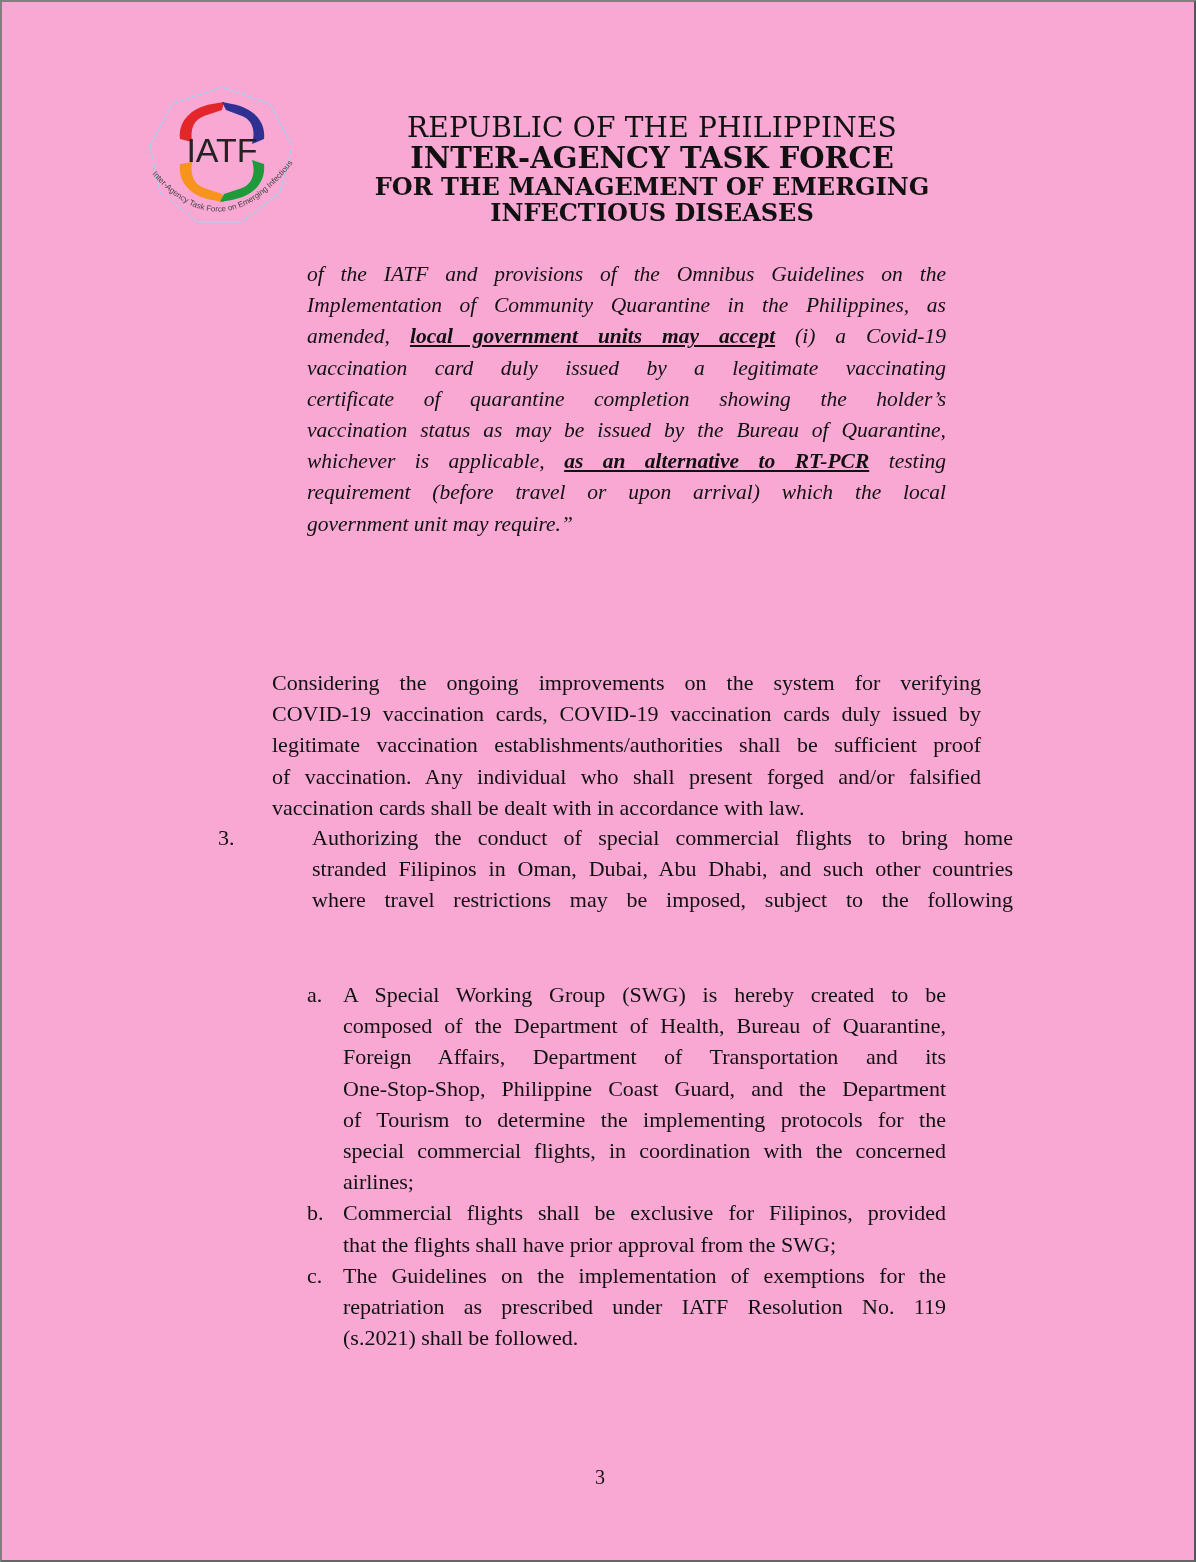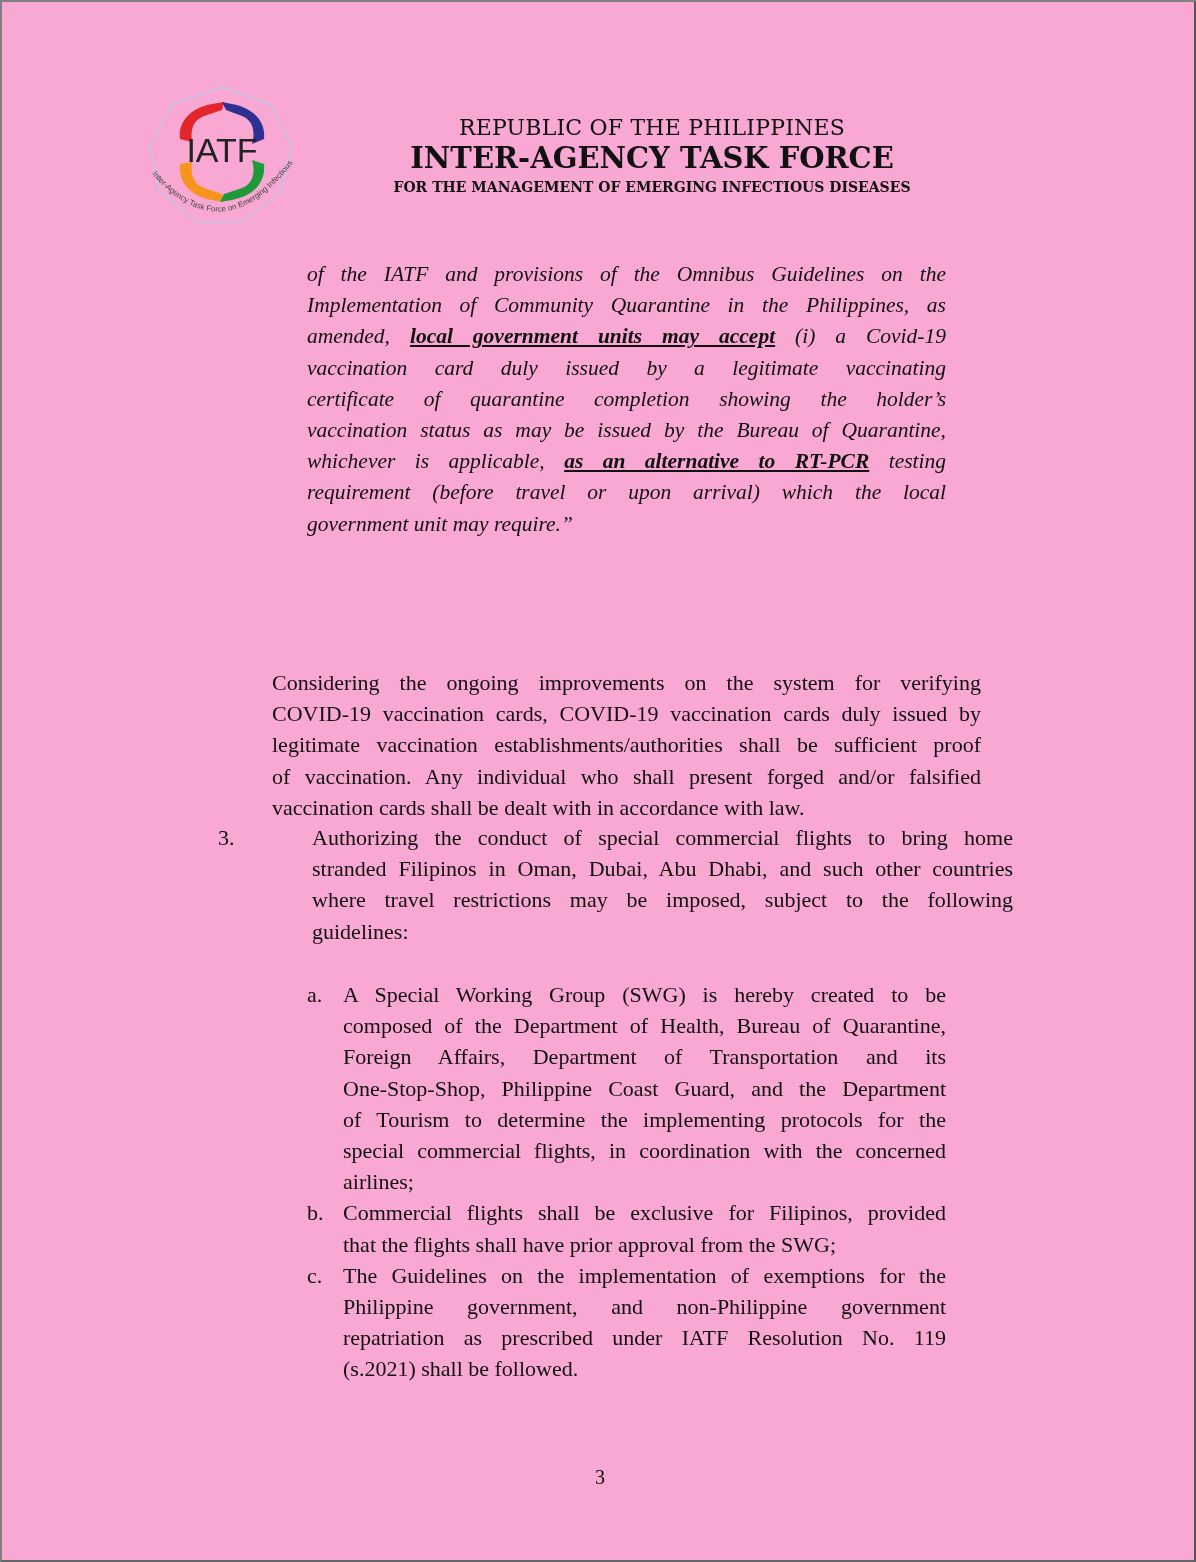--- a/index.html
+++ b/index.html
@@ -8,23 +8,23 @@
     font-family: "Liberation Serif", serif; color: #111;
   }
   .page {
     position: absolute; left: 0; top: 0; width: 1192px; height: 1558px;
     border-top: 2px solid #808080; border-left: 2px solid #808080;
     border-right: 3px solid #555; border-bottom: 3px solid #666;
     background: #f9a8d4;
   }
   .logo { position: absolute; left: 140px; top: 82px; width: 160px; height: 150px; }
   .header { position: absolute; left: 300px; top: 112px; width: 700px; text-align: center; }
-  .h1 { font-family: "DejaVu Serif", serif; font-size: 22px; line-height: 28px; letter-spacing: 0.2px; }
+  .h1 { font-family: "DejaVu Serif", serif; font-size: 28px; line-height: 28px; letter-spacing: 0.2px; }
   .h2 { font-family: "DejaVu Serif", serif; font-size: 29px; font-weight: bold; line-height: 32px; }
-  .h3 { font-family: "DejaVu Serif", serif; font-size: 14px; font-weight: bold; line-height: 26px; }
+  .h3 { font-family: "DejaVu Serif", serif; font-size: 24px; font-weight: bold; line-height: 26px; }
 
   .quote {
     position: absolute; left: 305px; top: 257px; width: 639px;
     font-style: italic; font-size: 21.5px; line-height: 31.2px; text-align: justify;
   }
   .quote .line { display: block; text-align: justify; text-align-last: justify; height: 31.2px; white-space: nowrap; }
   .quote .line.last { text-align-last: left; }
   .bu { font-weight: bold; text-decoration: underline; }
 
   .para {
@@ -86,21 +86,20 @@
     <span class="line">of vaccination. Any individual who shall present forged and/or falsified</span>
     <span class="line last">vaccination cards shall be dealt with in accordance with law.</span>
   </div>
 
   <div class="item3">
     <span class="num">3.</span>
     <div class="body">
       <span class="line">Authorizing the conduct of special commercial flights to bring home</span>
       <span class="line">stranded Filipinos in Oman, Dubai, Abu Dhabi, and such other countries</span>
       <span class="line">where travel restrictions may be imposed, subject to the following</span>
-      <span class="line last">guidelines:</span>
     </div>
   </div>
 
   <div class="sublist">
     <div class="sub">
       <span class="letter">a.</span>
       <div class="body">
         <span class="line">A Special Working Group (SWG) is hereby created to be</span>
         <span class="line">composed of the Department of Health, Bureau of Quarantine,</span>
         <span class="line">Foreign Affairs, Department of Transportation and its</span>
@@ -114,21 +113,20 @@
       <span class="letter">b.</span>
       <div class="body">
         <span class="line">Commercial flights shall be exclusive for Filipinos, provided</span>
         <span class="line last">that the flights shall have prior approval from the SWG;</span>
       </div>
     </div>
     <div class="sub">
       <span class="letter">c.</span>
       <div class="body">
         <span class="line">The Guidelines on the implementation of exemptions for the</span>
-        <span class="line">Philippine government, and non-Philippine government</span>
         <span class="line">repatriation as prescribed under IATF Resolution No. 119</span>
         <span class="line last">(s.2021) shall be followed.</span>
       </div>
     </div>
   </div>
 
   <div class="pagenum">3</div>
 </div>
 
 </body></html>

